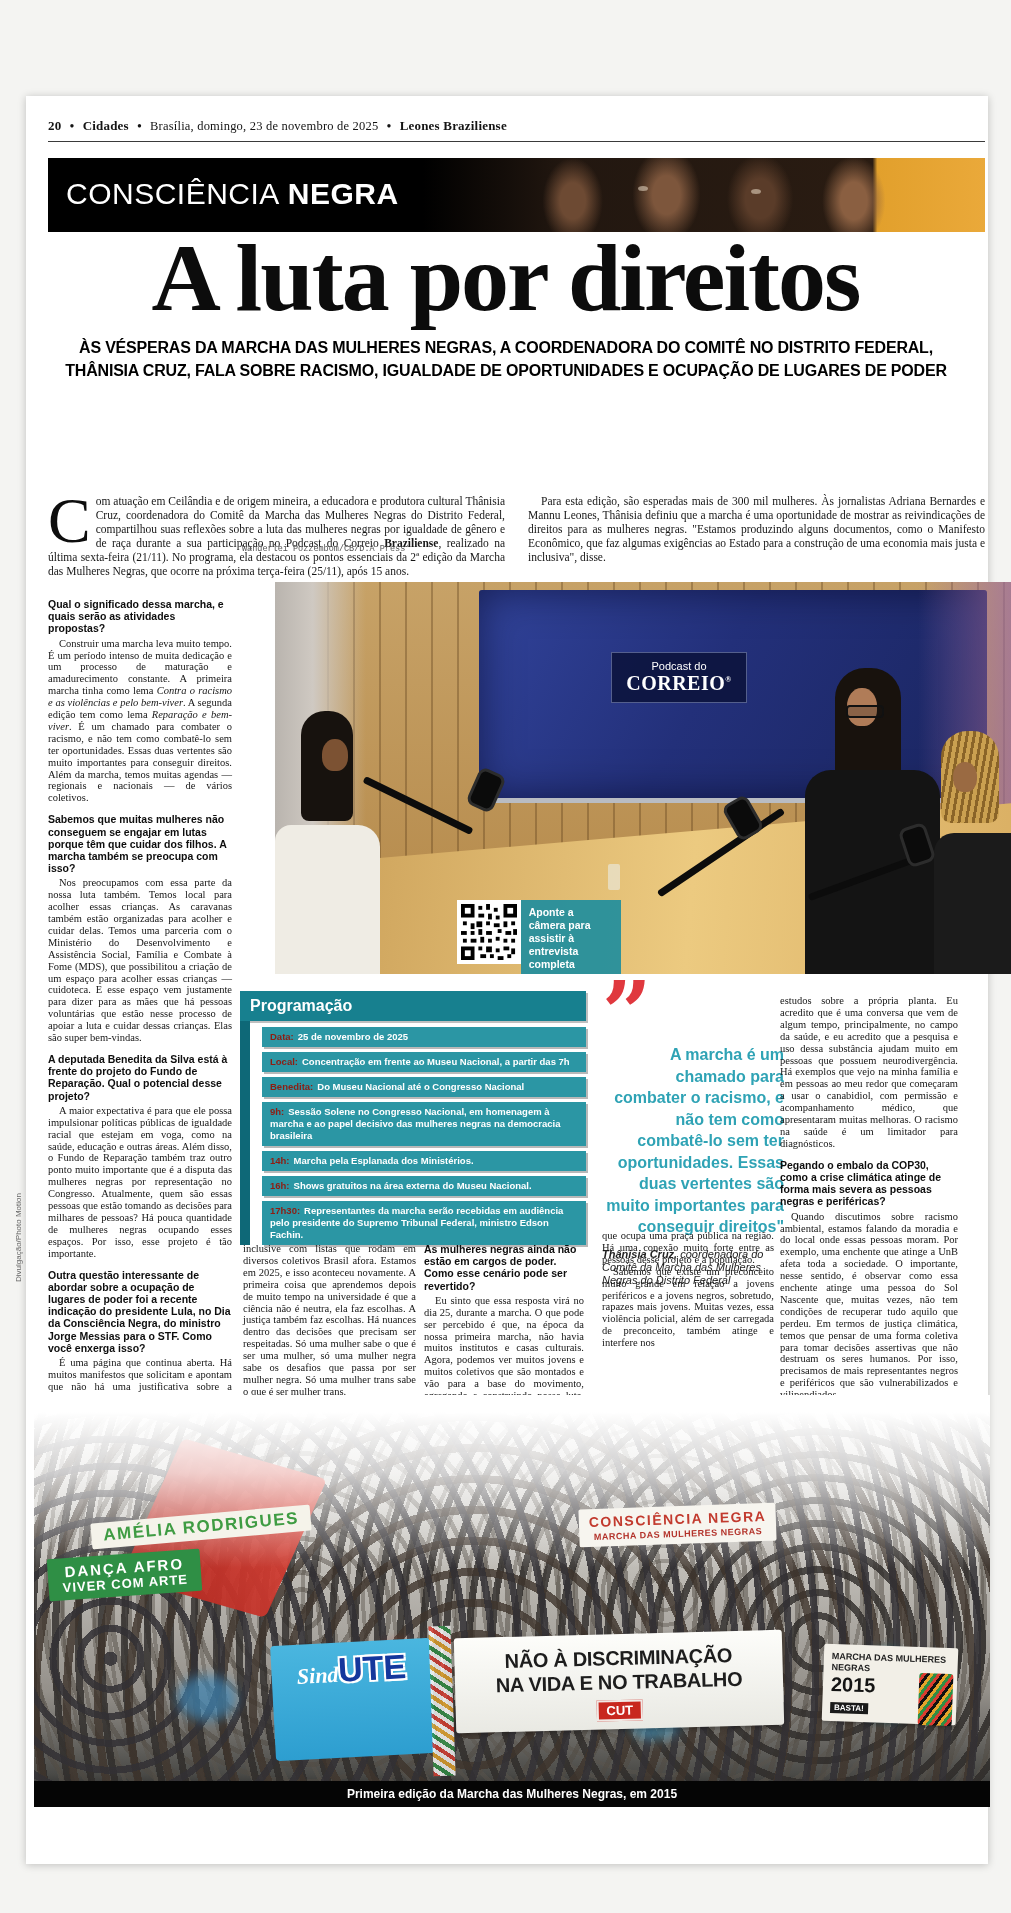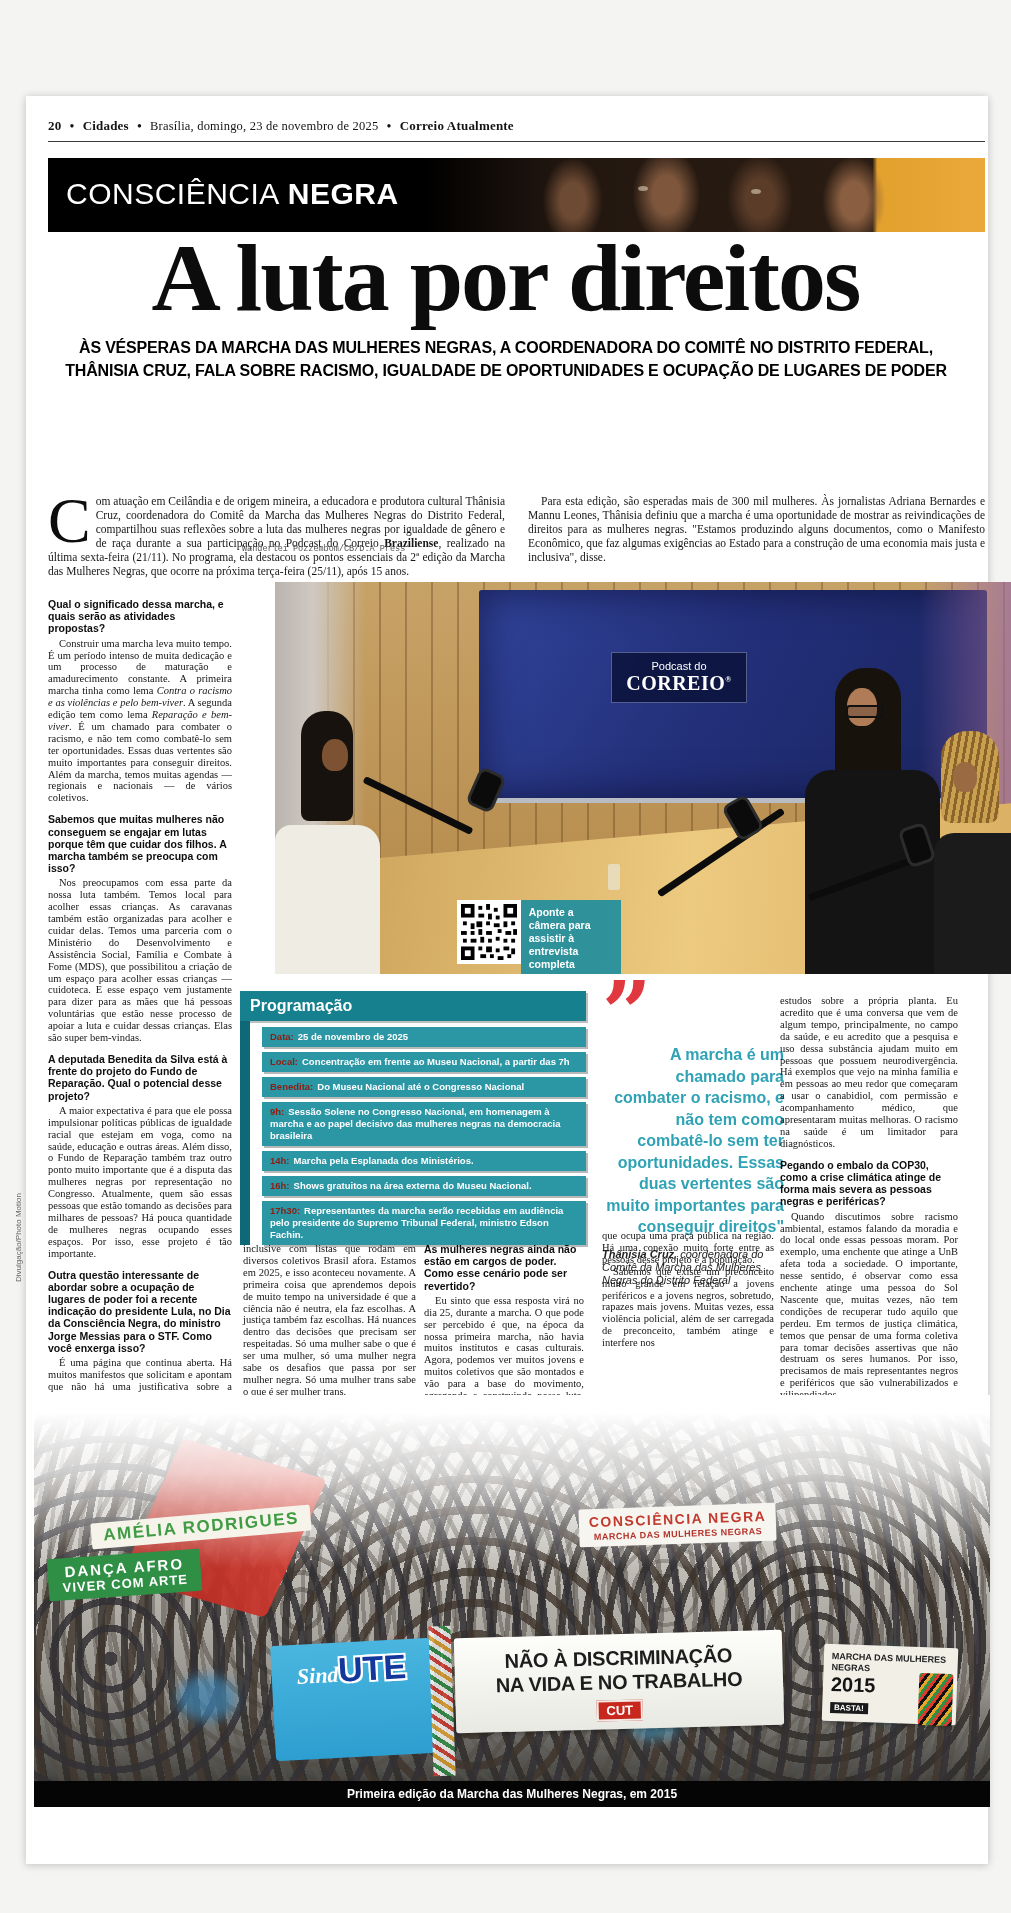--- a/index.html
+++ b/index.html
@@ -198,21 +198,21 @@
 <div id="canvas">
   <div class="sheet"></div>
 
   <div class="masthead">
     <b>20</b>
     <span class="sep">•</span>
     <b>Cidades</b>
     <span class="sep">•</span>
     <span>Brasília, domingo, 23 de novembro de 2025</span>
     <span class="sep">•</span>
-    <b>Correio Atualmente</b>
+    <b>Leones Braziliense</b>
   </div>
 
   <div class="banner">
     <div class="glint1"></div>
     <div class="glint2"></div>
     <div class="kicker">
       <span>CONSCIÊNCIA</span><span class="bold">NEGRA</span>
     </div>
   </div>
 

